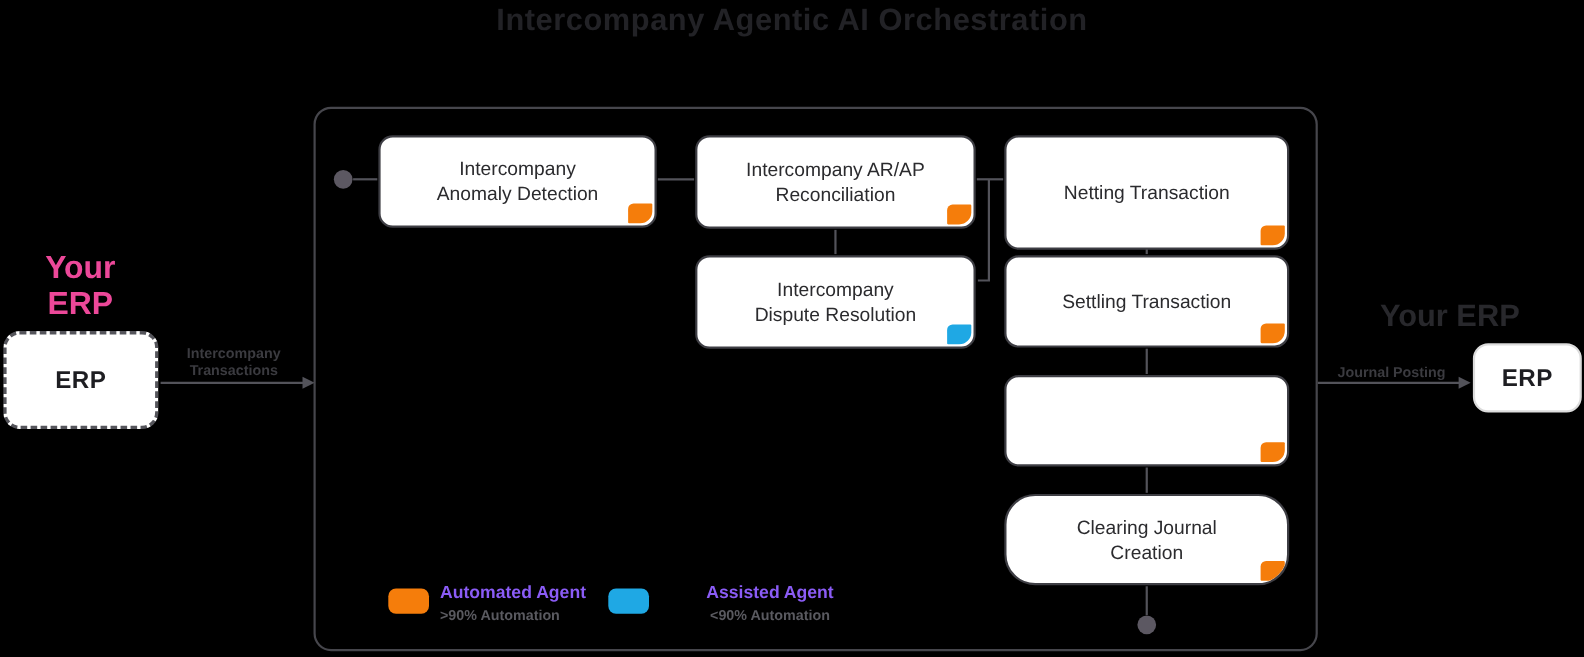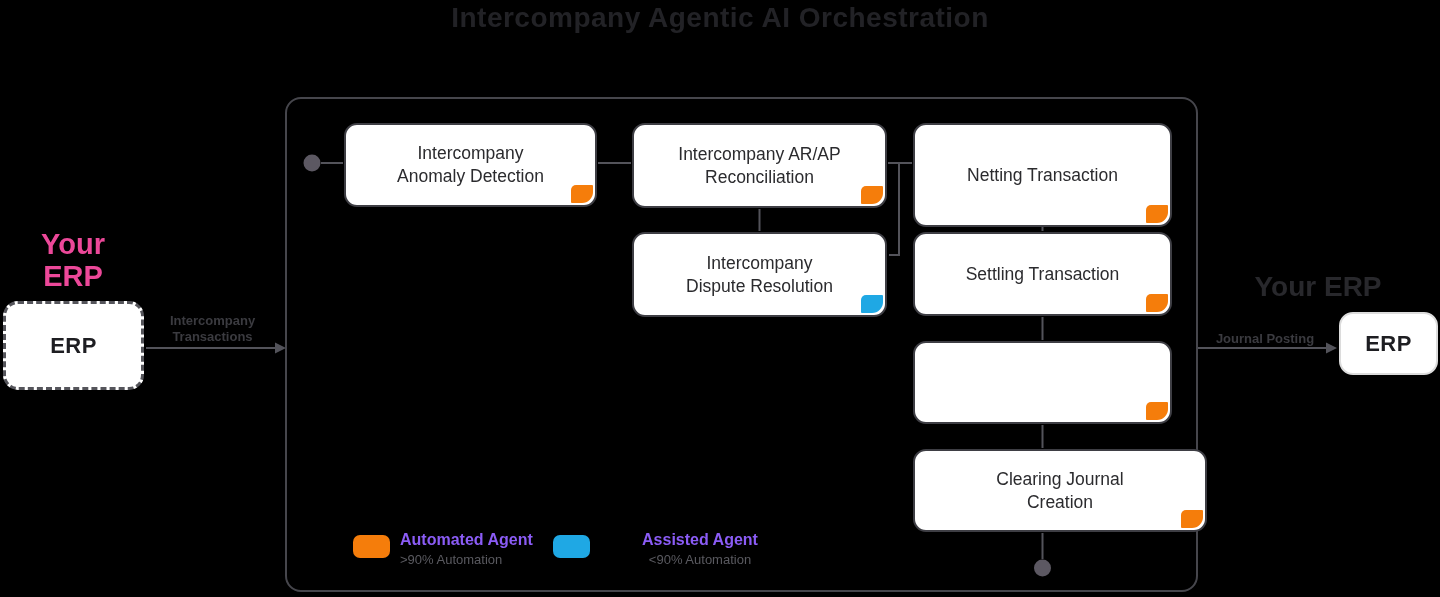--- a/index.html
+++ b/index.html
@@ -27,21 +27,21 @@
   .agent .badge{
     position:absolute;right:2px;bottom:2px;width:22px;height:18px;
     border-radius:5px 1px 11px 1px;
   }
   .a1{left:344px;top:123px;width:253px;height:84px;}
   .a2{left:632px;top:123px;width:255px;height:85px;}
   .a3{left:632px;top:232px;width:255px;height:85px;}
   .a4{left:913px;top:123px;width:259px;height:104px;}
   .a5{left:913px;top:232px;width:259px;height:84px;}
   .a6{left:913px;top:341px;width:259px;height:83px;}
-  .a7{left:913px;top:449px;width:294px;height:83px;}
+  .a7{left:913px;top:449px;width:259px;height:83px;border-radius:28px;}
   
   .erp-left{
     position:absolute;left:3px;top:301px;width:141px;height:89px;box-sizing:border-box;
     background:#ffffff;border:3px dashed #55555b;border-radius:15px;
     display:flex;align-items:center;justify-content:center;
     font-size:22px;font-weight:700;color:#1e1e22;letter-spacing:.5px;
   }
   .erp-right{
     position:absolute;left:1339px;top:312px;width:99px;height:63px;box-sizing:border-box;
     background:#ffffff;border:2px solid #dcdcdc;border-radius:14px;
@@ -59,21 +59,21 @@
   .flow-label{
     position:absolute;text-align:center;font-size:13px;font-weight:600;
     color:#3b3b40;line-height:1.25;white-space:pre-line;
   }
   .flow-label.left{left:150px;top:313px;width:125px;}
   .flow-label.right{left:1205px;top:331px;width:120px;}
   
   .legend-swatch{position:absolute;width:37px;height:23px;border-radius:7px;}
   .legend-text{position:absolute;width:200px;}
   .legend-title{font-size:16px;font-weight:700;color:#8b5cf6;line-height:1.05;}
-  .legend-sub{font-size:13px;font-weight:400;color:#5a5a60;margin-top:3px;}
+  .legend-sub{font-size:13px;font-weight:700;color:#5a5a60;margin-top:3px;}
   .lg1s{left:353px;top:535px;}
   .lg1t{left:400px;top:532px;}
   .lg2s{left:553px;top:535px;}
   .lg2t{left:600px;top:532px;text-align:center;}
   
   svg.wires{position:absolute;left:0;top:0;width:1440px;height:597px;}
   svg.wires path{stroke:#53535a;stroke-width:2;fill:none;}
   svg.wires circle{fill:#5c5862;}
   svg.wires polygon{fill:#53535a;}
 </style>

